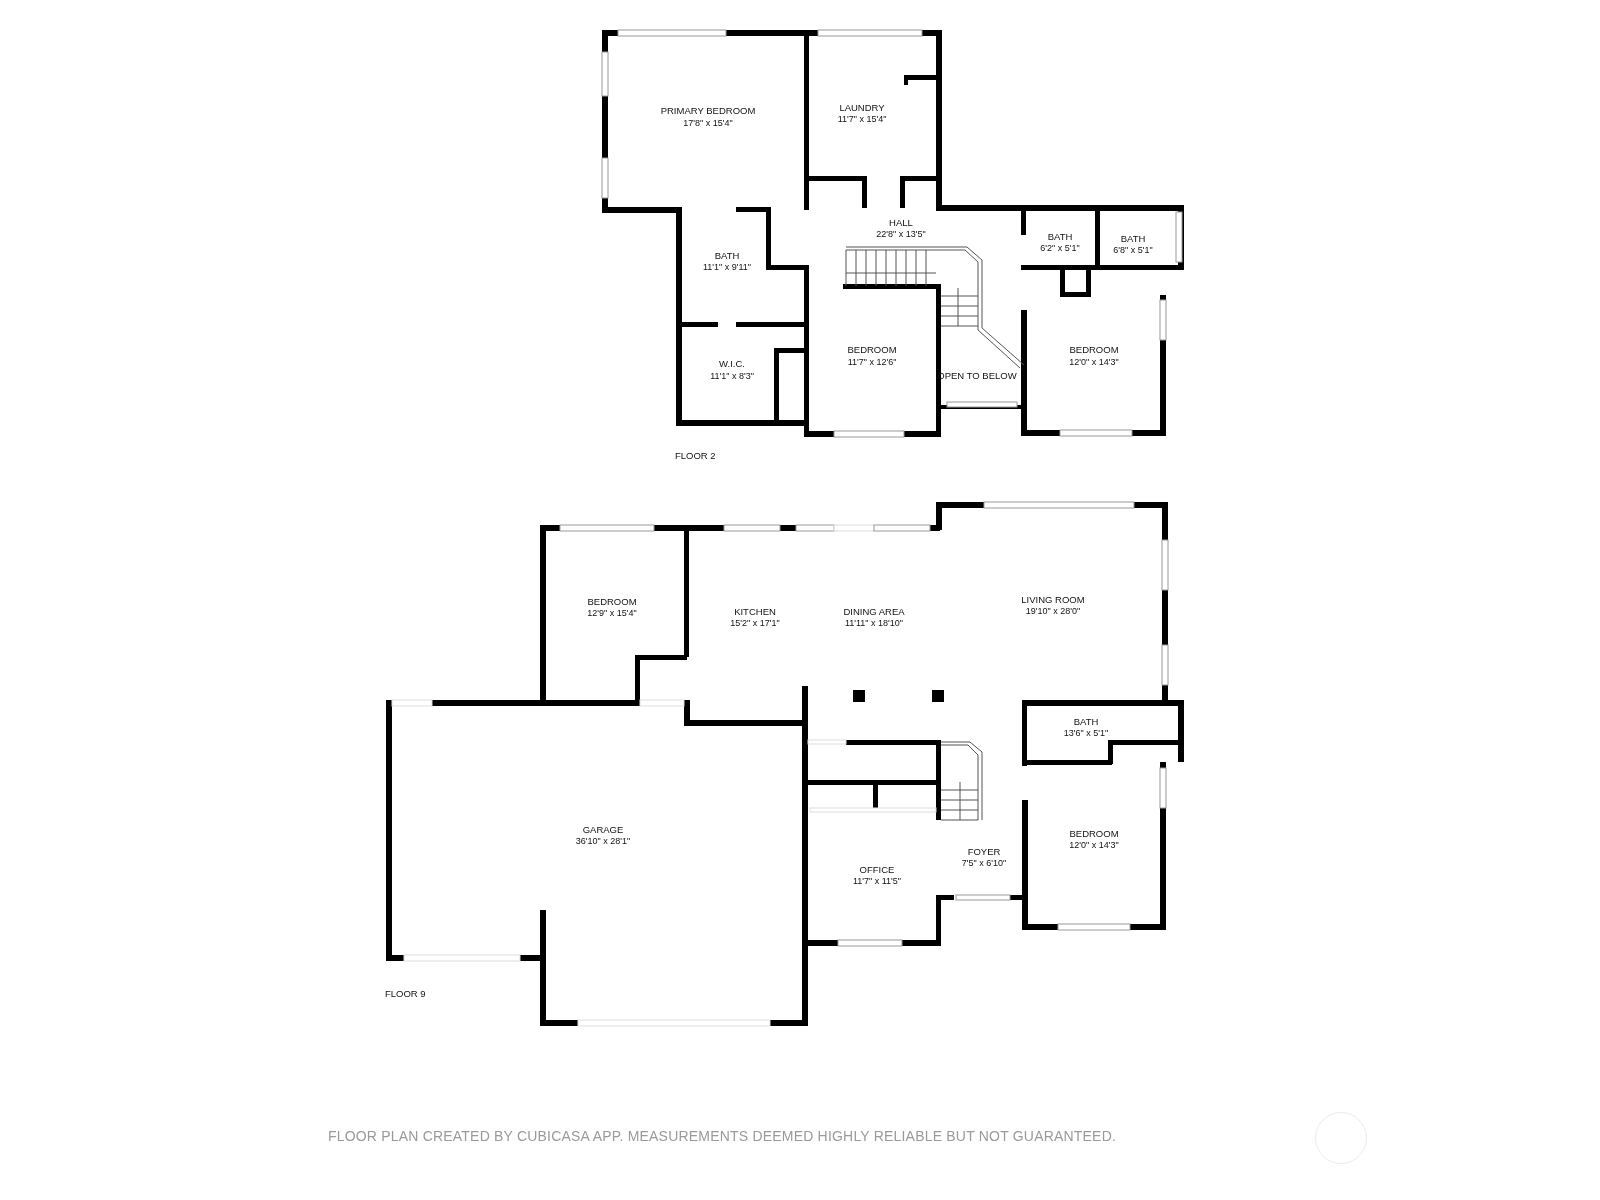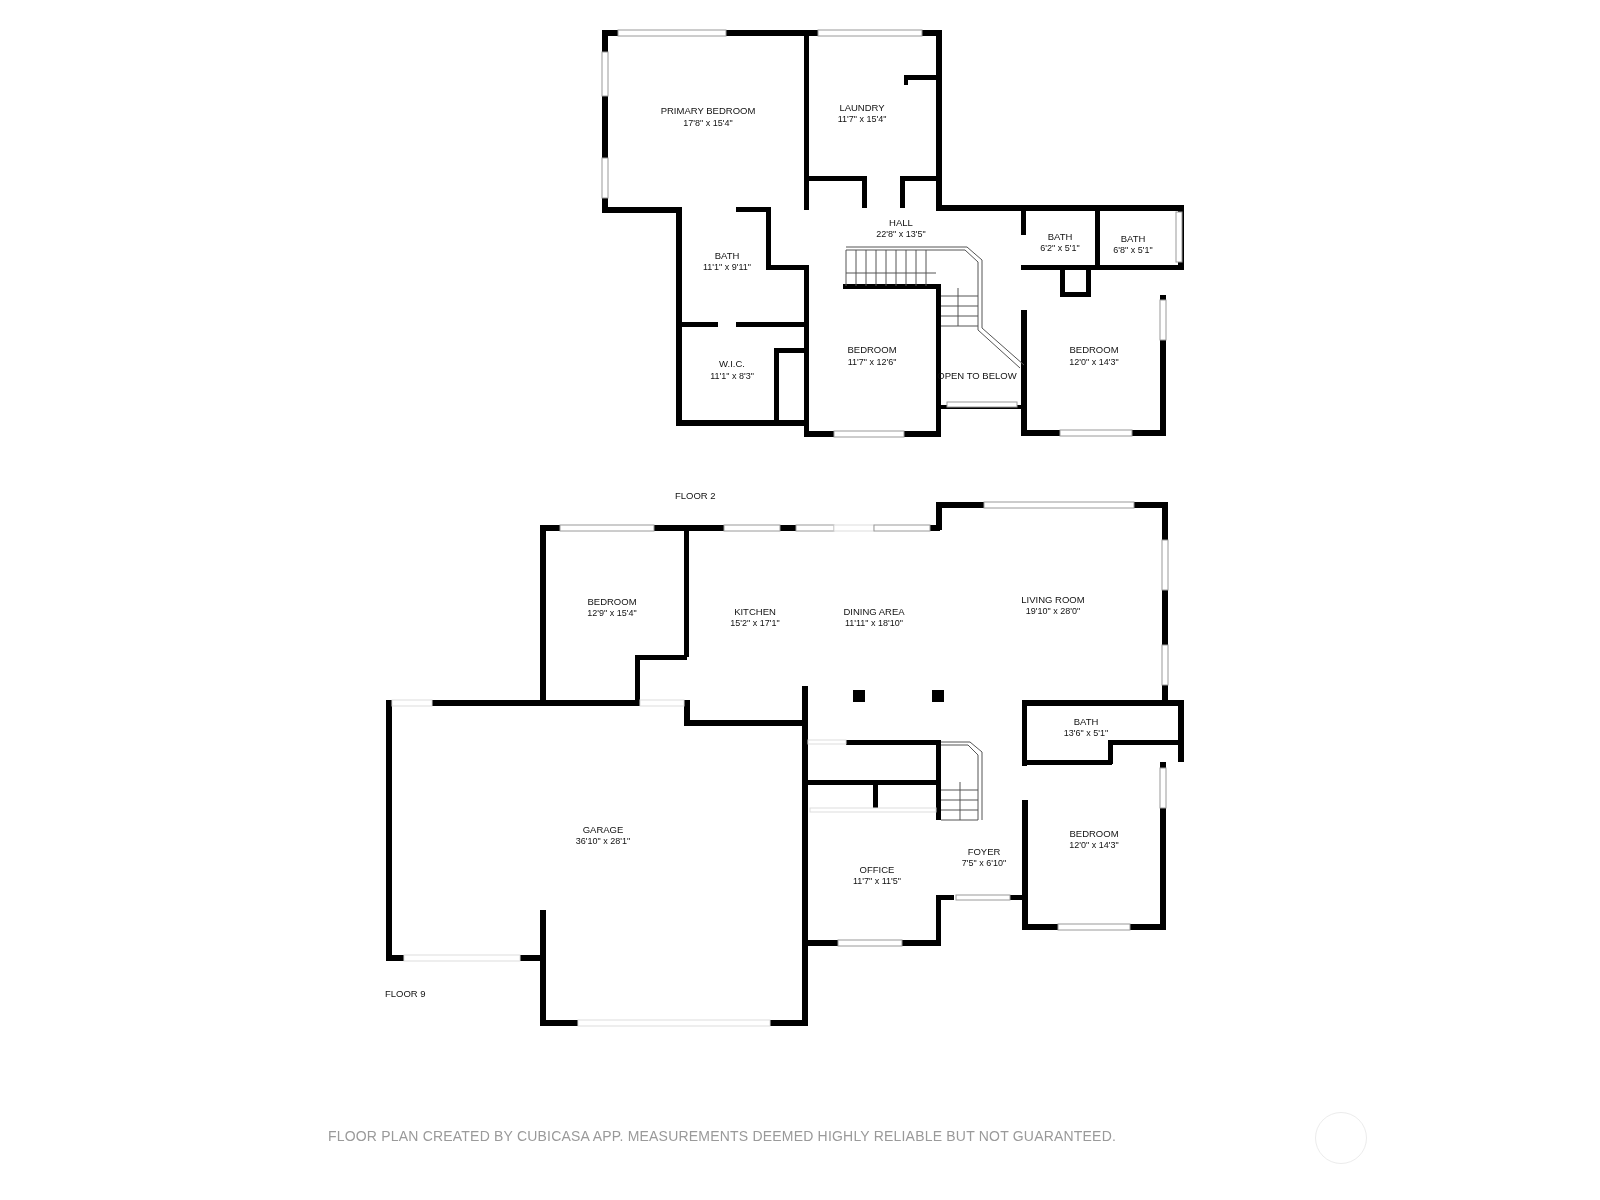--- a/index.html
+++ b/index.html
@@ -208,19 +208,19 @@
     <text class="room-dim" x="603" y="844">36'10" x 28'1"</text>
     <text class="room-name" x="877" y="873">OFFICE</text>
     <text class="room-dim" x="877" y="884">11'7" x 11'5"</text>
     <text class="room-name" x="984" y="855">FOYER</text>
     <text class="room-dim" x="984" y="866">7'5" x 6'10"</text>
     <text class="room-name" x="1094" y="837">BEDROOM</text>
     <text class="room-dim" x="1094" y="848">12'0" x 14'3"</text>
   </g>
 </svg>
 
-<div class="floor-label" style="left:675px; top:490px;">FLOOR 2</div>
+<div class="floor-label" style="left:675px; top:450px;">FLOOR 2</div>
 <div class="floor-label" style="left:385px; top:988px;">FLOOR 9</div>
 
 <div class="footer">
   <span>FLOOR PLAN CREATED BY CUBICASA APP. MEASUREMENTS DEEMED HIGHLY RELIABLE BUT NOT GUARANTEED.</span>
 </div>
 <div class="badge"></div>
 
 </body></html>

